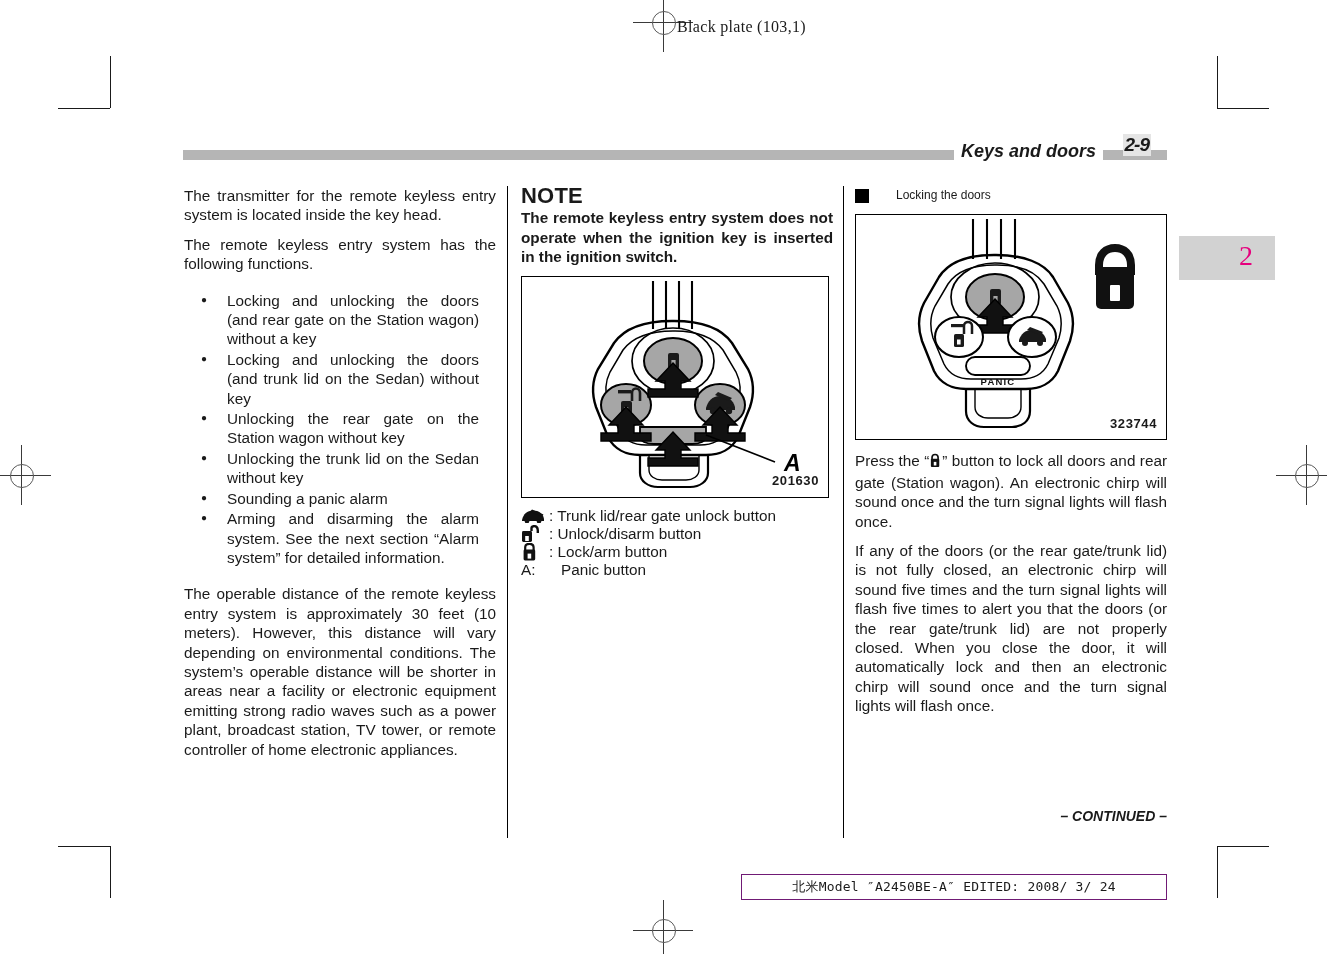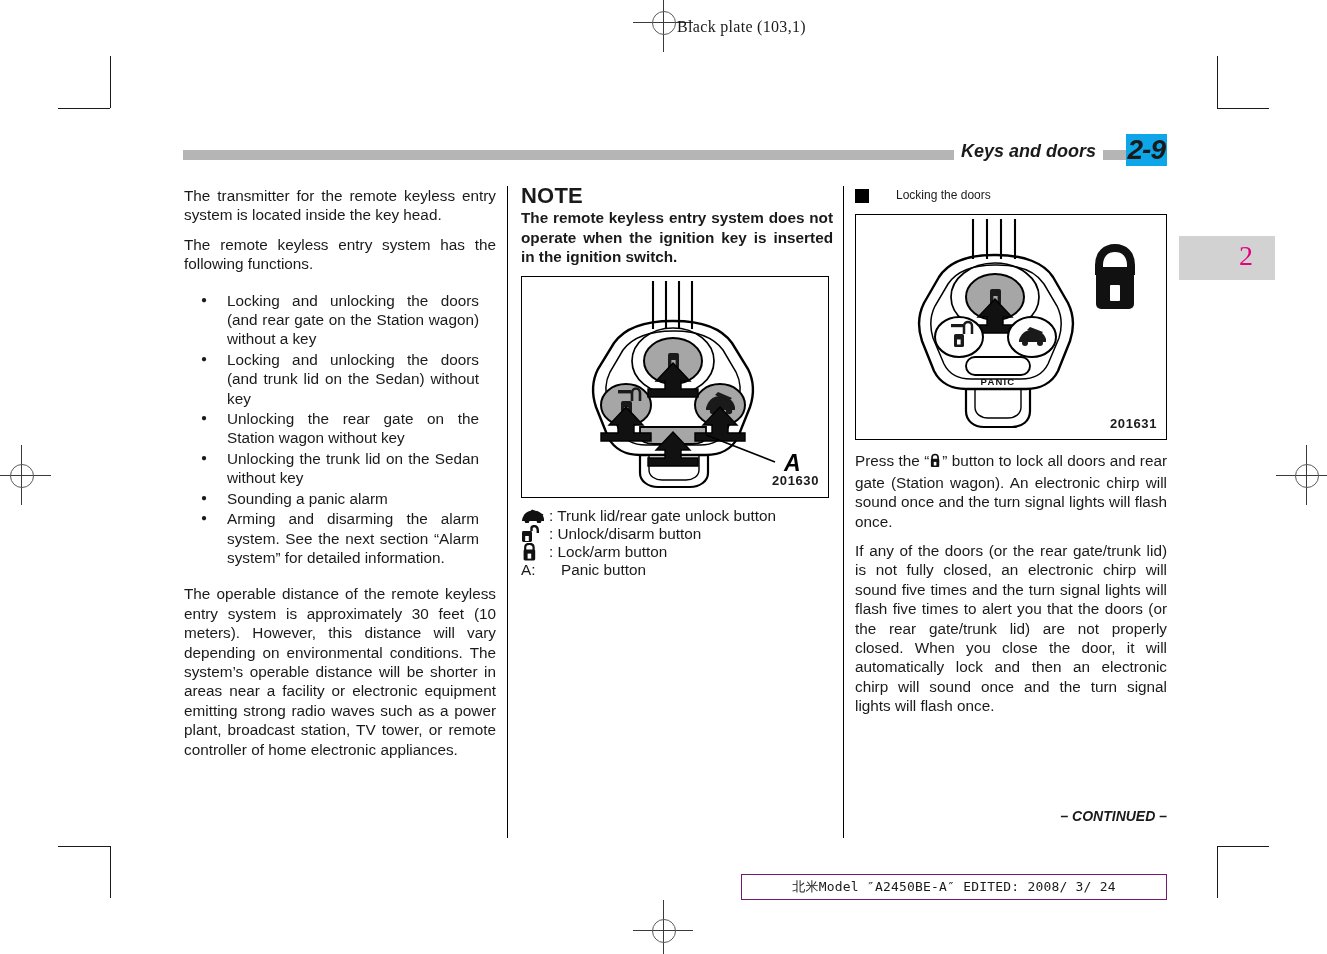--- a/index.html
+++ b/index.html
@@ -22,22 +22,22 @@
 
   
   .blackplate{position:absolute;top:18px;left:0;width:1327px;text-align:center;
     font-family:"Liberation Serif", serif;font-size:16px;letter-spacing:.3px;}
   .blackplate span{position:relative;left:78px;}
 
   .runhead{position:absolute;left:183px;top:143px;width:984px;height:24px;}
   .runhead .bar{position:absolute;left:0;top:7px;width:984px;height:10px;background:#b5b5b5;}
   .runhead .title{position:absolute;right:64px;top:-2px;font-size:18px;font-weight:bold;
     font-style:italic;background:#fff;padding:0 7px;}
-  .runhead .pageno{position:absolute;right:0;top:-9px;font-size:28px;font-weight:bold;
-    font-style:italic;background:#0ea5e9;padding:0 2px;letter-spacing:-1px;}
+  .runhead .pageno{position:absolute;right:16px;top:-9px;font-size:19px;font-weight:bold;
+    font-style:italic;background:#e5e5e5;padding:0 2px;letter-spacing:-1px;}
 
   
   .thumbtab{position:absolute;left:1179px;top:236px;width:96px;height:44px;background:#d2d2d2;}
   .thumbtab span{position:absolute;right:22px;top:4px;font-size:28px;color:#e6007e;
     font-family:"Liberation Serif", serif;}
 
   
   .col{position:absolute;top:186px;width:312px;font-size:15.3px;line-height:19.4px;}
   .col p{margin:0 0 10px 0;text-align:justify;text-justify:inter-word;
          -webkit-hyphens:none;hyphens:none;}
@@ -317,21 +317,21 @@
         </g>
 
         <text x="142" y="170" text-anchor="middle" font-family="Liberation Sans, sans-serif" font-size="9.5" font-weight="bold" letter-spacing="1.2" fill="#111">PANIC</text>
 
         <g>
           <path d="M243 60 L243 50 C243 39 250 33 259 33 C268 33 275 39 275 50 L275 60" fill="none" stroke="#111" stroke-width="8"></path>
           <rect x="240" y="52" width="38" height="42" rx="5" fill="#111"></rect>
           <rect x="254" y="70" width="10" height="16" rx="1" fill="#fff"></rect>
         </g>
       </svg>
-      <div class="num">201631</div>
+      <div class="num">323744</div>
     </div>
 
     <p><span>Press the “</span><span class="ig"><svg width="13" height="15" viewBox="0 0 18 19">
             <path d="M4.2 8 L4.2 5.4 C4.2 2.6 6.2 1.2 8.4 1.2 C10.6 1.2 12.6 2.6 12.6 5.4 L12.6 8" fill="none" stroke="#111" stroke-width="2.3"></path>
             <rect x="2.6" y="7.2" width="11.6" height="11.2" rx="1.4" fill="#111"></rect>
             <rect x="6.6" y="11.4" width="3.6" height="5" fill="#fff"></rect>
           </svg></span><span>” button to lock all doors and rear gate (Station wagon). An electronic chirp will sound once and the turn signal lights will flash once.</span></p>
 
     <p class="last">If any of the doors (or the rear gate/trunk lid) is not fully closed, an electronic chirp will sound five times and the turn signal lights will flash five times to alert you that the doors (or the rear gate/trunk lid) are not properly closed. When you close the door, it will automatically lock and then an electronic chirp will sound once and the turn signal lights will flash once.</p>
   </div>

